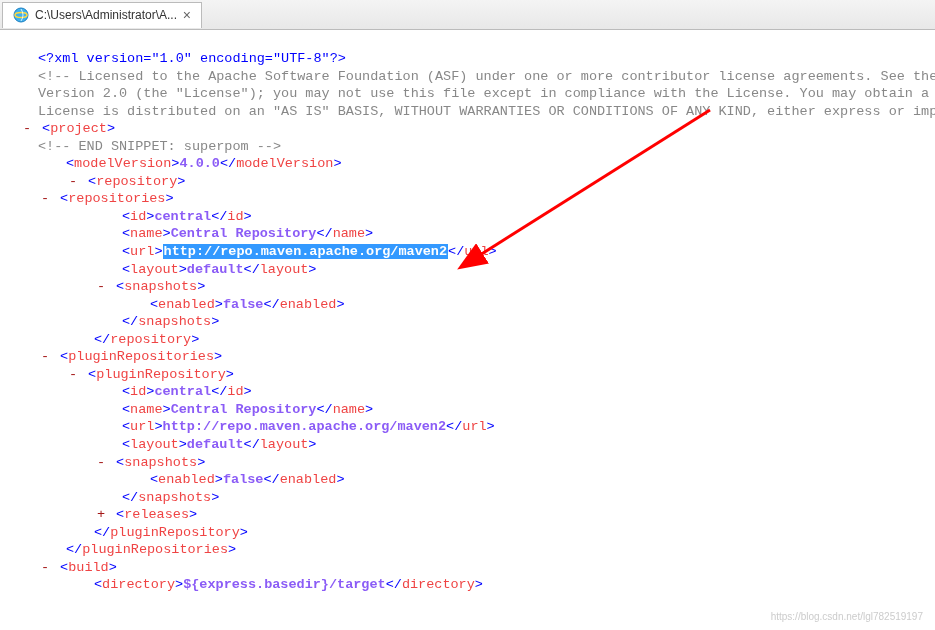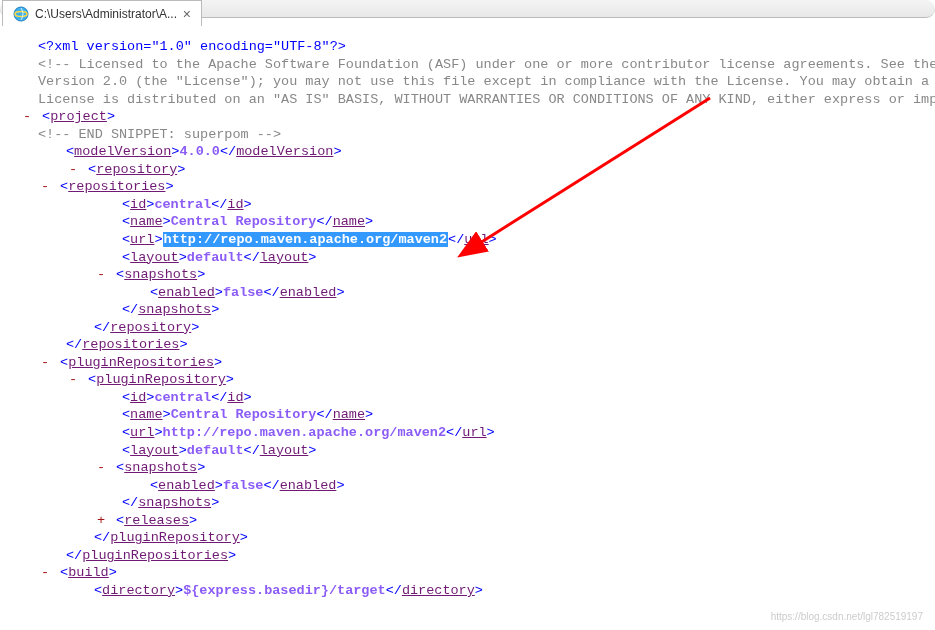--- a/index.html
+++ b/index.html
@@ -8,24 +8,23 @@
       font-size: 14px;
       background: #fff;
       width: 935px;
       height: 630px;
       overflow: hidden;
       position: relative;
     }
     .tab-bar {
       background: linear-gradient(#f4f4f4, #e8e8e8);
       border-bottom: 1px solid #bbb;
-      height: 18px;
+      height: 30px;
       display: flex;
-      align-items: flex-start;
-      border-radius: 10px;
+      align-items: center;
     }
     .tab {
       background: #fff;
       border: 1px solid #bbb;
       border-bottom: none;
       padding: 4px 10px;
       display: flex;
       align-items: center;
       height: 26px;
       min-width: 200px;
@@ -56,21 +55,21 @@
     }
     .line { display: block; }
     .toggle { color: #a31515; display: inline-block; width: 14px; text-align: center; cursor: pointer; user-select: none; }
     .i0 { padding-left: 0px; }
     .i1 { padding-left: 18px; }
     .i2 { padding-left: 46px; }
     .i3 { padding-left: 74px; }
     .i4 { padding-left: 102px; }
     .i5 { padding-left: 130px; }
     .t-blue { color: #0000ff; }
-    .t-brown { color: #701a75; text-decoration: underline; }
+    .t-brown { color: #ef4444; }
     .t-comment { color: #888888; }
     .t-black { color: #8b5cf6; font-weight: bold; }
     .highlight { background: #3399ff; color: #fff !important; font-weight: bold; padding: 0 1px; }
     .arrow {
       position: absolute;
       top: 75px;
       left: 430px;
       pointer-events: none;
     }
     .watermark {
@@ -110,21 +109,20 @@
   <div class="line i2"><span class="toggle">-</span>&nbsp;<span class="t-blue">&lt;</span><span class="t-brown">repository</span><span class="t-blue">&gt;</span></div>
   <div class="line i1"><span class="toggle">-</span>&nbsp;<span class="t-blue">&lt;</span><span class="t-brown">repositories</span><span class="t-blue">&gt;</span></div>
   <div class="line i4"><span class="t-blue">&lt;</span><span class="t-brown">id</span><span class="t-blue">&gt;</span><span class="t-black">central</span><span class="t-blue">&lt;/</span><span class="t-brown">id</span><span class="t-blue">&gt;</span></div>
   <div class="line i4"><span class="t-blue">&lt;</span><span class="t-brown">name</span><span class="t-blue">&gt;</span><span class="t-black">Central Repository</span><span class="t-blue">&lt;/</span><span class="t-brown">name</span><span class="t-blue">&gt;</span></div>
   <div class="line i4"><span class="t-blue">&lt;</span><span class="t-brown">url</span><span class="t-blue">&gt;</span><span class="highlight">http://repo.maven.apache.org/maven2</span><span class="t-blue">&lt;/</span><span class="t-brown">url</span><span class="t-blue">&gt;</span></div>
   <div class="line i4"><span class="t-blue">&lt;</span><span class="t-brown">layout</span><span class="t-blue">&gt;</span><span class="t-black">default</span><span class="t-blue">&lt;/</span><span class="t-brown">layout</span><span class="t-blue">&gt;</span></div>
   <div class="line i3"><span class="toggle">-</span>&nbsp;<span class="t-blue">&lt;</span><span class="t-brown">snapshots</span><span class="t-blue">&gt;</span></div>
   <div class="line i5"><span class="t-blue">&lt;</span><span class="t-brown">enabled</span><span class="t-blue">&gt;</span><span class="t-black">false</span><span class="t-blue">&lt;/</span><span class="t-brown">enabled</span><span class="t-blue">&gt;</span></div>
   <div class="line i4"><span class="t-blue">&lt;/</span><span class="t-brown">snapshots</span><span class="t-blue">&gt;</span></div>
   <div class="line i3"><span class="t-blue">&lt;/</span><span class="t-brown">repository</span><span class="t-blue">&gt;</span></div>
-  <div class="line i2"><span class="t-blue">&lt;/</span><span class="t-brown">repositories</span><span class="t-blue">&gt;</span></div>
   <div class="line i1"><span class="toggle">-</span>&nbsp;<span class="t-blue">&lt;</span><span class="t-brown">pluginRepositories</span><span class="t-blue">&gt;</span></div>
   <div class="line i2"><span class="toggle">-</span>&nbsp;<span class="t-blue">&lt;</span><span class="t-brown">pluginRepository</span><span class="t-blue">&gt;</span></div>
   <div class="line i4"><span class="t-blue">&lt;</span><span class="t-brown">id</span><span class="t-blue">&gt;</span><span class="t-black">central</span><span class="t-blue">&lt;/</span><span class="t-brown">id</span><span class="t-blue">&gt;</span></div>
   <div class="line i4"><span class="t-blue">&lt;</span><span class="t-brown">name</span><span class="t-blue">&gt;</span><span class="t-black">Central Repository</span><span class="t-blue">&lt;/</span><span class="t-brown">name</span><span class="t-blue">&gt;</span></div>
   <div class="line i4"><span class="t-blue">&lt;</span><span class="t-brown">url</span><span class="t-blue">&gt;</span><span class="t-black">http://repo.maven.apache.org/maven2</span><span class="t-blue">&lt;/</span><span class="t-brown">url</span><span class="t-blue">&gt;</span></div>
   <div class="line i4"><span class="t-blue">&lt;</span><span class="t-brown">layout</span><span class="t-blue">&gt;</span><span class="t-black">default</span><span class="t-blue">&lt;/</span><span class="t-brown">layout</span><span class="t-blue">&gt;</span></div>
   <div class="line i3"><span class="toggle">-</span>&nbsp;<span class="t-blue">&lt;</span><span class="t-brown">snapshots</span><span class="t-blue">&gt;</span></div>
   <div class="line i5"><span class="t-blue">&lt;</span><span class="t-brown">enabled</span><span class="t-blue">&gt;</span><span class="t-black">false</span><span class="t-blue">&lt;/</span><span class="t-brown">enabled</span><span class="t-blue">&gt;</span></div>
   <div class="line i4"><span class="t-blue">&lt;/</span><span class="t-brown">snapshots</span><span class="t-blue">&gt;</span></div>
   <div class="line i3"><span class="toggle">+</span>&nbsp;<span class="t-blue">&lt;</span><span class="t-brown">releases</span><span class="t-blue">&gt;</span></div>

